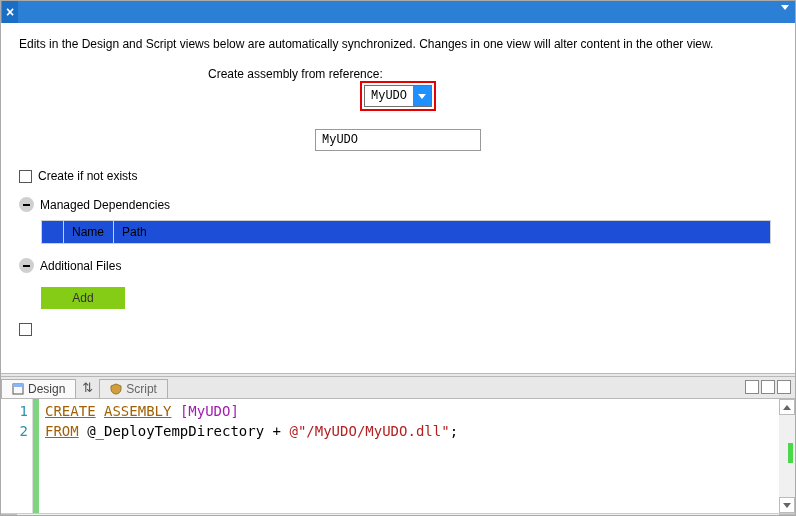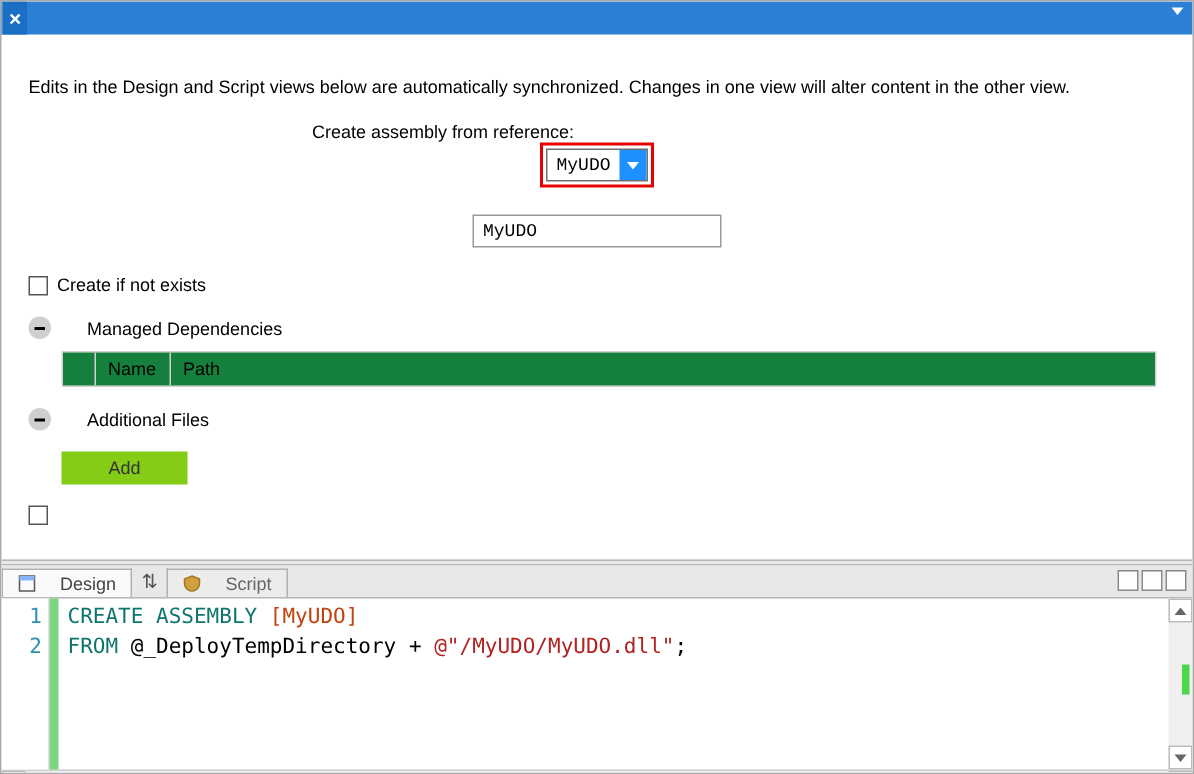--- a/index.html
+++ b/index.html
@@ -44,21 +44,21 @@
     position: absolute;
     right: 6px;
     top: 4px;
     width: 0; height: 0;
     border-left: 4px solid transparent;
     border-right: 4px solid transparent;
     border-top: 5px solid #fff;
     cursor: pointer;
   }
   .design-panel {
-    padding: 26px 18px 10px 18px;
+    padding: 12px 18px 10px 18px;
     height: 350px;
   }
   .hint {
     margin: 2px 0 16px 0;
     color: #000;
   }
   .row {
     display: flex;
     align-items: center;
     margin-bottom: 18px;
@@ -109,21 +109,21 @@
     margin-bottom: 14px;
   }
   .checkbox {
     width: 13px; height: 13px;
     border: 1px solid #555;
     background: #fff;
   }
   .collapser-row {
     display: flex;
     align-items: center;
-    gap: 24px;
+    gap: 6px;
     margin-bottom: 8px;
   }
   .collapser {
     width: 15px; height: 15px;
     border-radius: 50%;
     background: #cfcfcf;
     display: flex;
     align-items: center;
     justify-content: center;
     cursor: pointer;
@@ -133,21 +133,21 @@
     width: 7px; height: 2px;
     background: #000;
   }
   .dep-table {
     margin: 4px 0 14px 22px;
     border: 1px solid #d0d0d0;
     width: 730px;
   }
   .dep-header {
     display: flex;
-    background: #15803d;
+    background: #1d4ed8;
     font-size: 12px;
   }
   .dep-col {
     padding: 4px 8px;
     border-right: 1px solid #d0d0d0;
   }
   .dep-col.corner { width: 22px; border-right: 1px solid #d0d0d0; }
   .dep-col.name { width: 50px; }
   .dep-col.path { flex: 1; border-right: none; }
   .add-btn {
@@ -170,21 +170,21 @@
     height: 22px;
     display: flex;
     align-items: stretch;
     background: #e8e8e8;
     border-bottom: 1px solid #b8b8b8;
     position: relative;
   }
   .btab {
     display: flex;
     align-items: center;
-    gap: 16px;
+    gap: 4px;
     padding: 0 10px;
     border: 1px solid #b0b0b0;
     border-bottom: none;
     background: #fafafa;
     font-size: 12px;
     color: #444;
     cursor: pointer;
     position: relative;
     margin-top: 2px;
   }
@@ -239,22 +239,22 @@
   }
   .code {
     flex: 1;
     font-family: Consolas, monospace;
     font-size: 14px;
     padding: 2px 6px 0 6px;
     line-height: 20px;
     white-space: pre;
     position: relative;
   }
-  .kw { color: #0f766e; }
-  .obj { color: #c2410c; }
+  .kw { color: #a16207; text-decoration: underline; }
+  .obj { color: #a21caf; }
   .str { color: #b22222; }
   .editor-scroll {
     position: absolute;
     right: 0;
     top: 0;
     width: 16px;
     height: 100%;
     background: #f0f0f0;
   }
   .scroll-btn {

